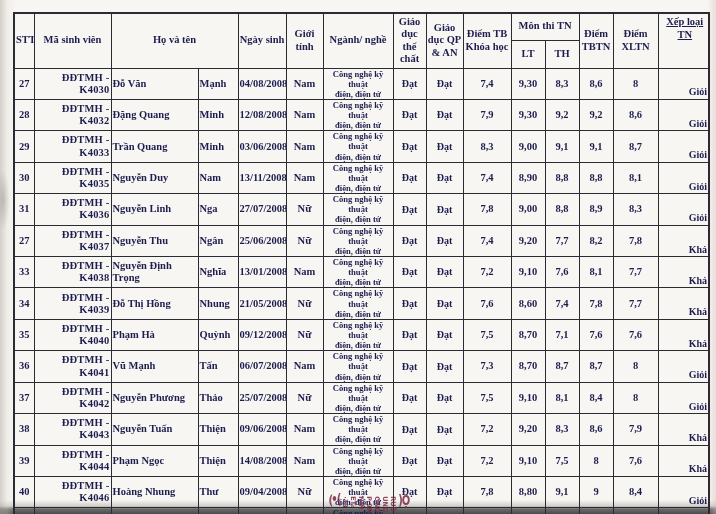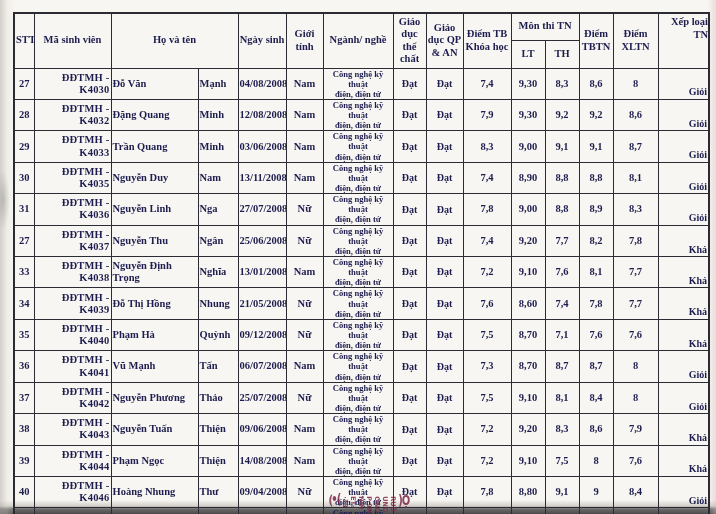--- a/index.html
+++ b/index.html
@@ -34,21 +34,21 @@
     font-weight:bold;
     text-align:center;
     vertical-align:middle;
     overflow:hidden;
     padding:0 1px;
   }
   thead th{font-size:10.5px;line-height:1.2;}
   thead tr.h1 th{height:27px;}
   thead tr.h2 th{height:28px;}
   th.rowspan2{height:55px;}
-  th.col-xep_loai{text-align:right;vertical-align:top;padding:2px 0 0 3px;}
+  th.col-xep_loai{text-align:center;vertical-align:top;padding:2px 0 0 3px;text-decoration:underline;}
   tbody td{height:25px;font-size:10.5px;line-height:1.15;}
   td.col-stt{font-size:10.5px;margin-left:24px;}
   td.col-ma{font-size:10.5px;letter-spacing:.2px;text-align:right;}
   td.col-ho,td.col-ten{text-align:left;}
   td.col-nganh{font-size:8.6px;line-height:1.18;}
   td.col-gdtc,td.col-gdqp{font-size:10px;}
   td.col-xep_loai{vertical-align:bottom;font-size:10px;padding-bottom:1px;text-align:right;}
   
   .smudge{
     position:absolute;left:-4px;top:170px;width:14px;height:60px;

